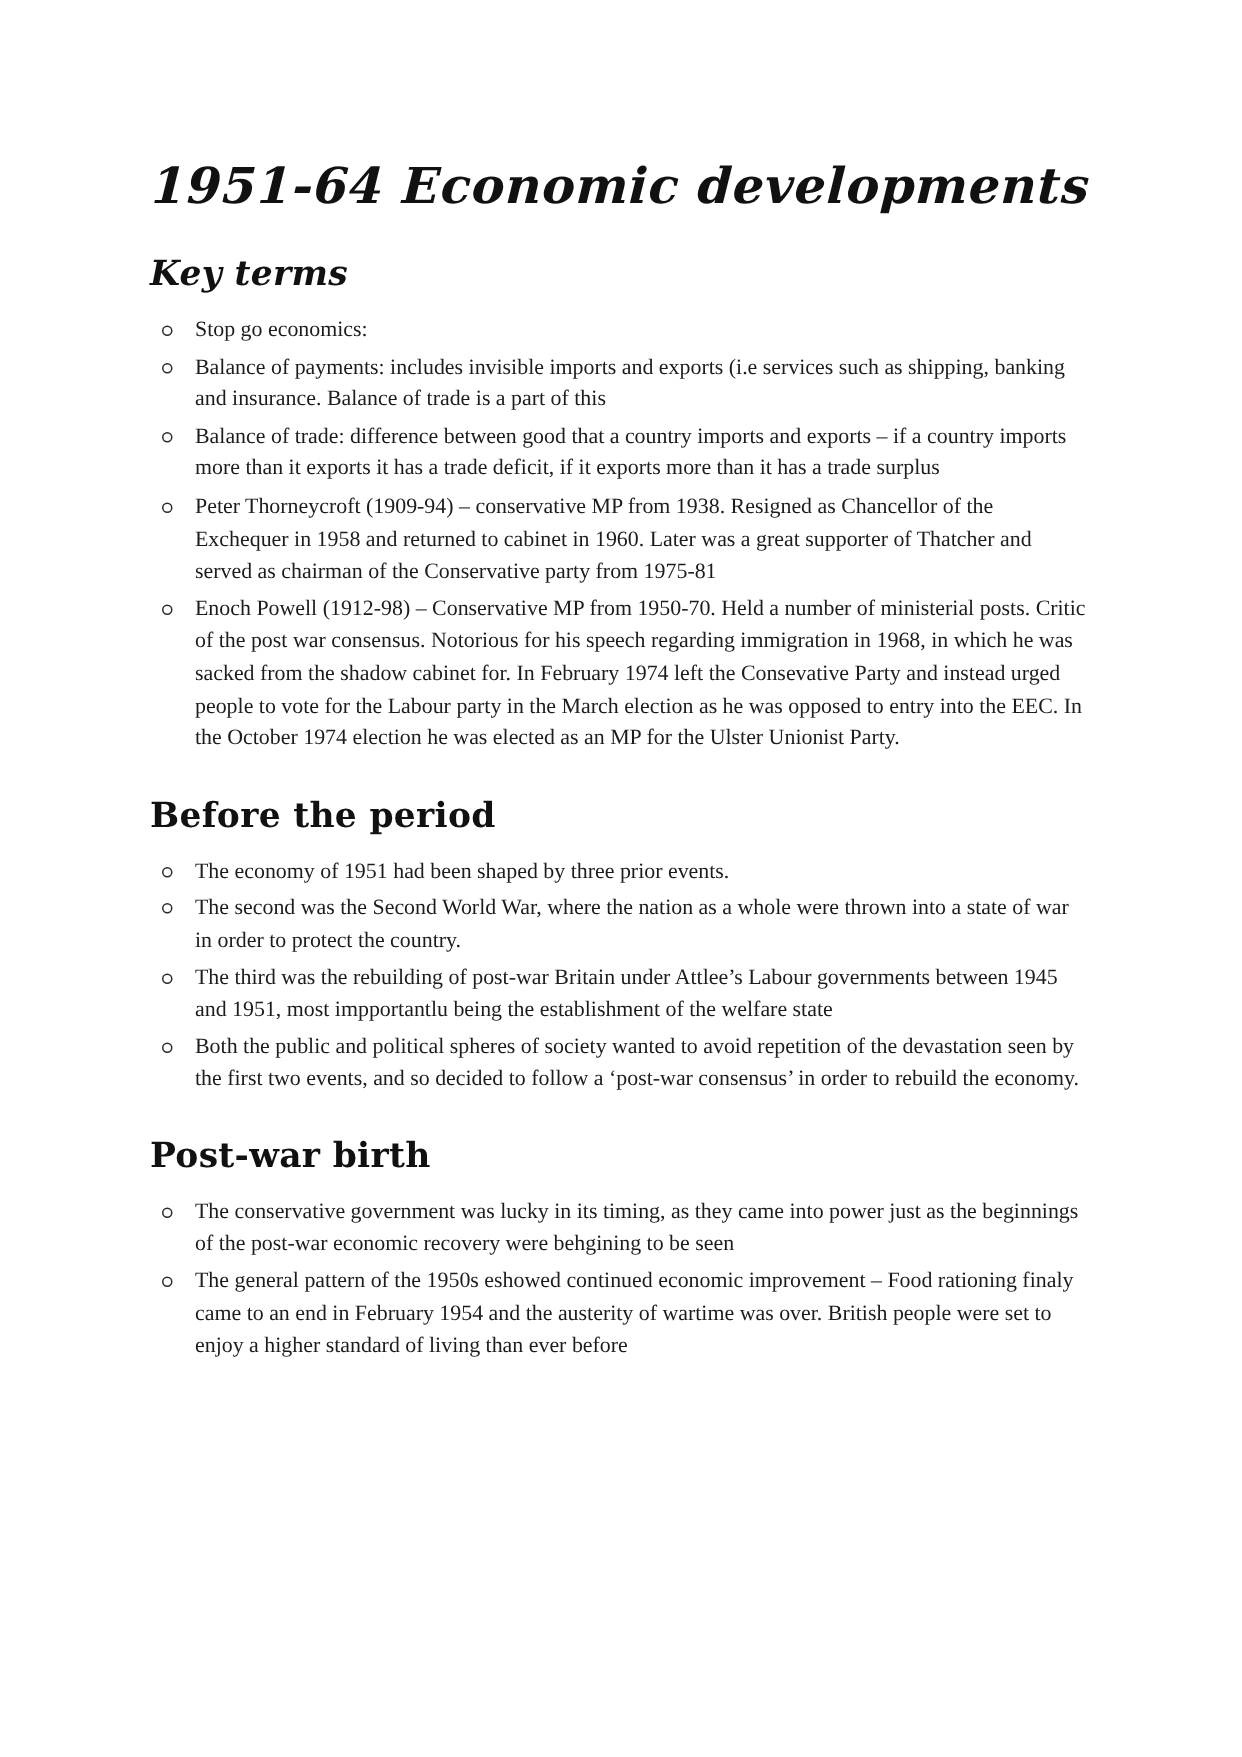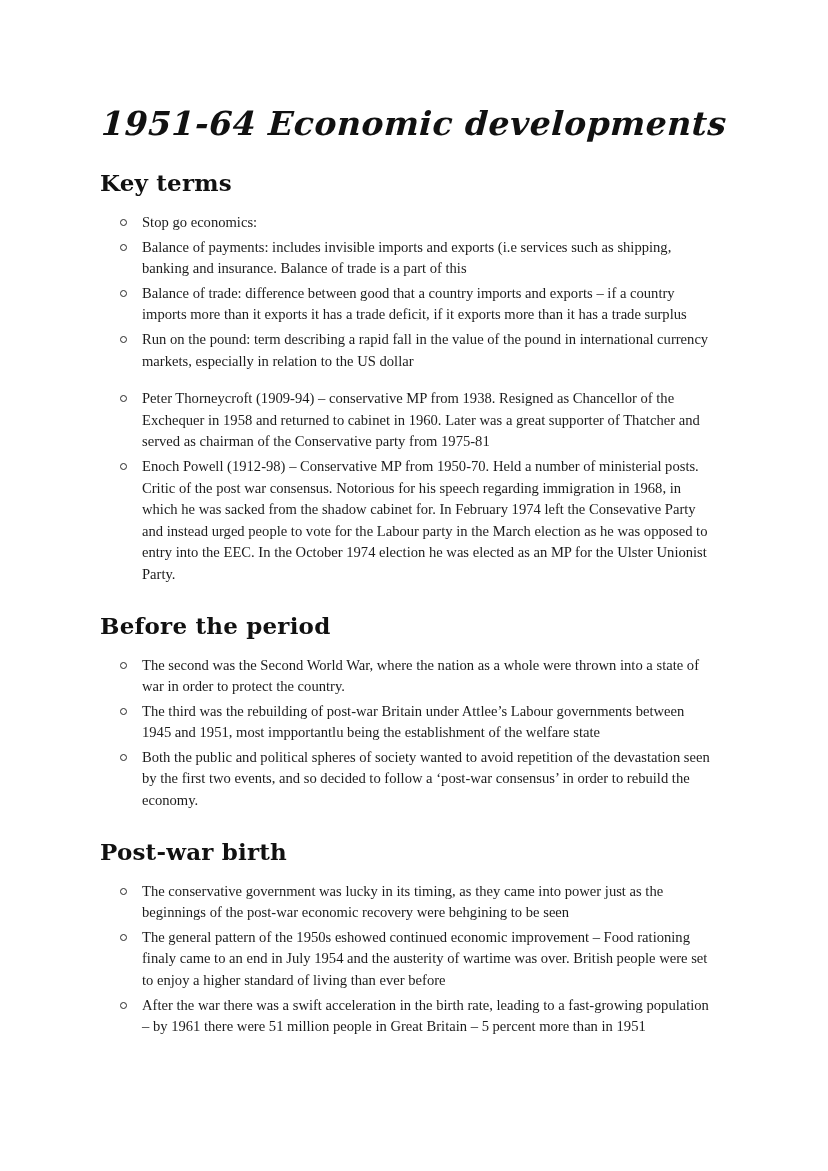--- a/index.html
+++ b/index.html
@@ -33,24 +33,25 @@
   .section-heading {
     margin: 26px 0 14px 0;
     font-family: "DejaVu Serif", serif;
     font-weight: 700;
     font-size: 23px;
     letter-spacing: 0.2px;
     color: #111111;
   }
   .section:first-of-type .section-heading {
     margin-top: 0;
+    font-style: italic;
   }
   ul.bullet-list {
     list-style: none;
-    margin: 16px;
+    margin: 4px;
     padding: 0;
   }
   ul.bullet-list li {
     display: flex;
     align-items: flex-start;
     margin: 0 0 3px 0;
   }
   .bullet-marker {
     flex: 0 0 auto;
     width: 7px;
@@ -83,43 +84,43 @@
         <span class="bullet-text">Stop go economics:</span>
       </li>
       <li>
         <span class="bullet-marker"></span>
         <span class="bullet-text">Balance of payments: includes invisible imports and exports (i.e services such as shipping, banking and insurance. Balance of trade is a part of this</span>
       </li>
       <li>
         <span class="bullet-marker"></span>
         <span class="bullet-text">Balance of trade: difference between good that a country imports and exports – if a country imports more than it exports it has a trade deficit, if it exports more than it has a trade surplus</span>
       </li>
-      <li>
-        <span class="bullet-marker"></span>
-        <span class="bullet-text">Run on the pound: term describing a rapid fall in the value of the pound in international currency markets, especially in relation to the US dollar</span>
-      </li>
     </ul>
   </div>
 
   <div class="section">
     <ul class="bullet-list">
       <li>
         <span class="bullet-marker"></span>
         <span class="bullet-text">Peter Thorneycroft (1909-94) – conservative MP from 1938. Resigned as Chancellor of the Exchequer in 1958 and returned to cabinet in 1960. Later was a great supporter of Thatcher and served as chairman of the Conservative party from 1975-81</span>
       </li>
       <li>
         <span class="bullet-marker"></span>
         <span class="bullet-text">Enoch Powell (1912-98) – Conservative MP from 1950-70. Held a number of ministerial posts. Critic of the post war consensus. Notorious for his speech regarding immigration in 1968, in which he was sacked from the shadow cabinet for. In February 1974 left the Consevative Party and instead urged people to vote for the Labour party in the March election as he was opposed to entry into the EEC. In the October 1974 election he was elected as an MP for the Ulster Unionist Party.</span>
       </li>
     </ul>
   </div>
 
   <div class="section">
     <h2 class="section-heading">Before the period</h2>
     <ul class="bullet-list">
+      <li>
+        <span class="bullet-marker"></span>
+        <span class="bullet-text">The economy of 1951 had been shaped by three prior events.</span>
+      </li>
       <li>
         <span class="bullet-marker"></span>
         <span class="bullet-text">The second was the Second World War, where the nation as a whole were thrown into a state of war in order to protect the country.</span>
       </li>
       <li>
         <span class="bullet-marker"></span>
         <span class="bullet-text">The third was the rebuilding  of post-war Britain under Attlee’s Labour governments between 1945 and 1951, most impportantlu being the establishment of the welfare state</span>
       </li>
       <li>
         <span class="bullet-marker"></span>
@@ -130,22 +131,18 @@
 
   <div class="section">
     <h2 class="section-heading">Post-war birth</h2>
     <ul class="bullet-list">
       <li>
         <span class="bullet-marker"></span>
         <span class="bullet-text">The conservative government was lucky in its timing, as they came into power just as the beginnings of the post-war economic recovery were behgining to be seen</span>
       </li>
       <li>
         <span class="bullet-marker"></span>
-        <span class="bullet-text">The general pattern of the 1950s eshowed continued economic improvement – Food rationing finaly came to an end in July 1954 and the austerity of wartime was over. British people were set to enjoy a higher standard of living than ever before</span>
-      </li>
-      <li>
-        <span class="bullet-marker"></span>
-        <span class="bullet-text">After the war there was a swift acceleration in the birth rate, leading to a fast-growing population – by 1961 there were 51 million people in Great Britain – 5 percent more than in 1951</span>
+        <span class="bullet-text">The general pattern of the 1950s eshowed continued economic improvement – Food rationing finaly came to an end in February 1954 and the austerity of wartime was over. British people were set to enjoy a higher standard of living than ever before</span>
       </li>
     </ul>
   </div>
 
 </div>
 
 </body></html>

